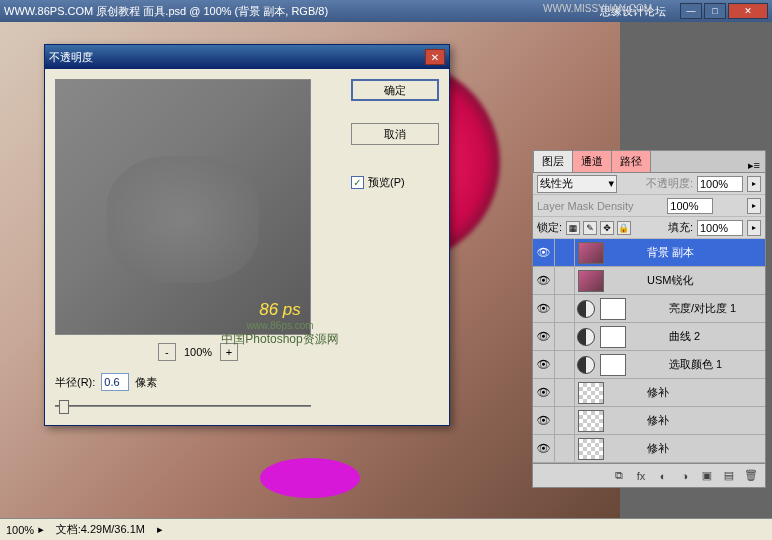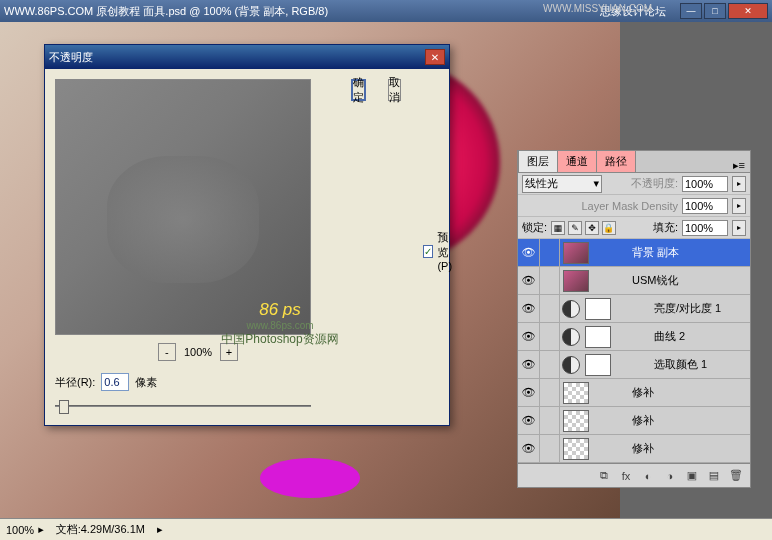--- a/index.html
+++ b/index.html
@@ -22,37 +22,37 @@
 .dialog-left{flex:1;}
 .preview-box{width:256px;height:256px;border:1px solid #888;background:linear-gradient(135deg,#888 0%,#7a7a7a 40%,#6a6a6a 70%,#5a5a5a 100%);position:relative;margin-bottom:8px;}
 .preview-box::before{content:"";position:absolute;top:30%;left:20%;width:60%;height:50%;background:radial-gradient(ellipse,#8a8a8a,#6a6a6a);border-radius:40%;opacity:0.6;}
 .zoom-row{display:flex;align-items:center;justify-content:center;gap:8px;margin-bottom:12px;}
 .zoom-btn{width:18px;height:18px;border:1px solid #888;background:#ece9d8;display:flex;align-items:center;justify-content:center;}
 .radius-row{display:flex;align-items:center;gap:6px;margin-bottom:6px;}
 .radius-input{width:28px;height:18px;border:1px solid #7a9ac8;background:#fff;color:#0a246a;padding:0 2px;text-align:left;}
 .slider{width:256px;height:18px;position:relative;}
 .slider-track{position:absolute;top:8px;left:0;right:0;height:2px;background:#888;border-top:1px solid #666;}
 .slider-thumb{position:absolute;top:3px;left:4px;width:10px;height:14px;background:#ece9d8;border:1px solid #666;}
-.dialog-right{width:88px;display:flex;flex-direction:row;gap:22px;}
+.dialog-right{width:88px;display:flex;flex-direction:column;gap:22px;}
 .dlg-btn{height:22px;border:1px solid #888;background:#ece9d8;display:flex;align-items:center;justify-content:center;}
 .dlg-btn.primary{border:2px solid #4a6aaa;}
 .chk-row{display:flex;align-items:center;gap:4px;margin-top:8px;}
 .chk{width:13px;height:13px;border:1px solid #4a6aaa;background:#fff;display:flex;align-items:center;justify-content:center;color:#2a7a2a;font-size:10px;}
 .watermark{position:absolute;top:300px;left:180px;width:200px;height:60px;display:flex;flex-direction:column;align-items:center;pointer-events:none;}
 .wm-logo{font-size:17px;color:#fde047;font-style:italic;}
 .wm-url{font-size:10px;color:#6a8a5a;}
 .wm-cn{font-size:12px;color:#4a6a3a;}
-.panels{position:absolute;top:150px;right:21px;width:234px;background:#d6d6d6;border:1px solid #888;}
+.panels{position:absolute;top:150px;right:6px;width:234px;background:#d6d6d6;border:1px solid #888;}
 .panel-tabs{display:flex;height:22px;background:#c8c8c8;border-bottom:1px solid #888;align-items:flex-end;}
 .panel-tab{padding:3px 8px;background:#fca5a5;border:1px solid #888;border-bottom:none;margin-right:-1px;}
 .panel-tab.active{background:#e8e8e8;}
 .panel-spacer{flex:1;}
 .panel-menu{width:14px;height:14px;margin:0 4px;display:flex;align-items:center;justify-content:center;}
 .panel-row{display:flex;align-items:center;height:22px;padding:0 4px;gap:4px;border-bottom:1px solid #bbb;}
-.panel-row.just-end{justify-content:flex-end;}
+.panel-row.just-end{justify-content:space-between;}
 .blend-select{width:80px;height:18px;border:1px solid #888;background:#eee;padding:0 2px;display:flex;align-items:center;justify-content:space-between;}
 .pct-box{width:46px;height:16px;border:1px solid #888;background:#fff;padding:0 2px;display:flex;align-items:center;}
 .arrow-btn{width:14px;height:16px;border:1px solid #888;background:#e8e8e8;display:flex;align-items:center;justify-content:center;font-size:8px;}
 .lock-icons{display:flex;gap:3px;}
 .lock-icon{width:14px;height:14px;border:1px solid #888;background:#e8e8e8;display:flex;align-items:center;justify-content:center;font-size:9px;}
 .layers-list{background:#cfcfcf;}
 .layer{display:flex;align-items:center;height:28px;border-bottom:1px solid #aaa;}
 .layer.sel{background:#3a6ad8;color:#fff;}
 .eye{width:22px;display:flex;align-items:center;justify-content:center;border-right:1px solid #aaa;height:100%;}
 .link{width:20px;display:flex;align-items:center;justify-content:center;border-right:1px solid #aaa;height:100%;}

